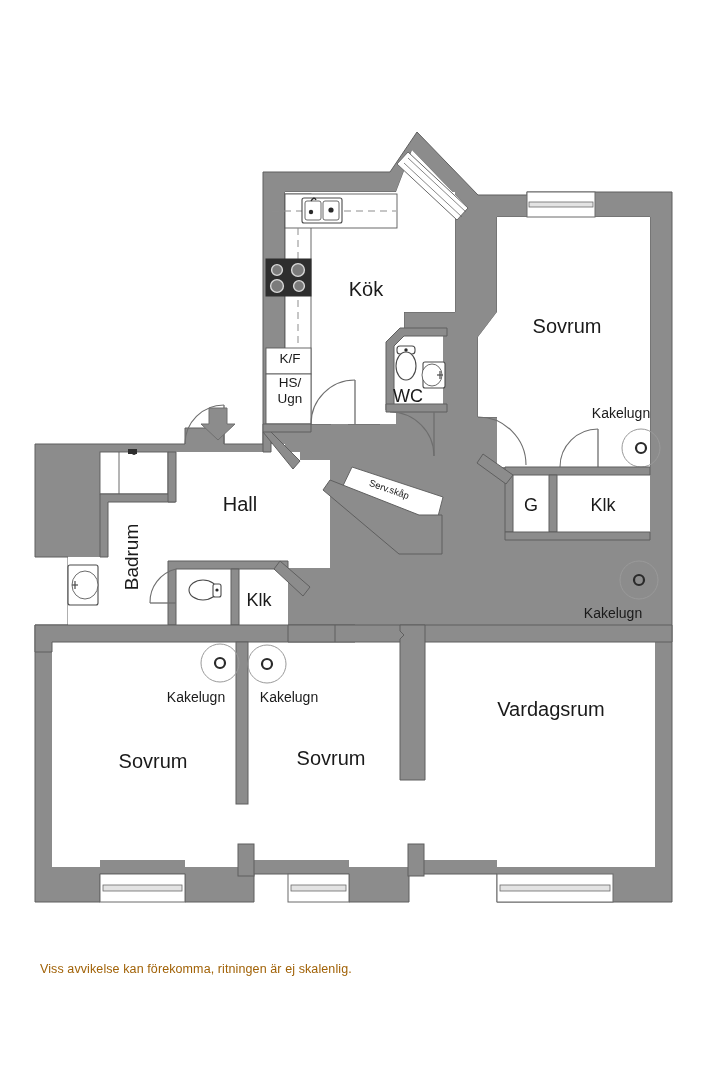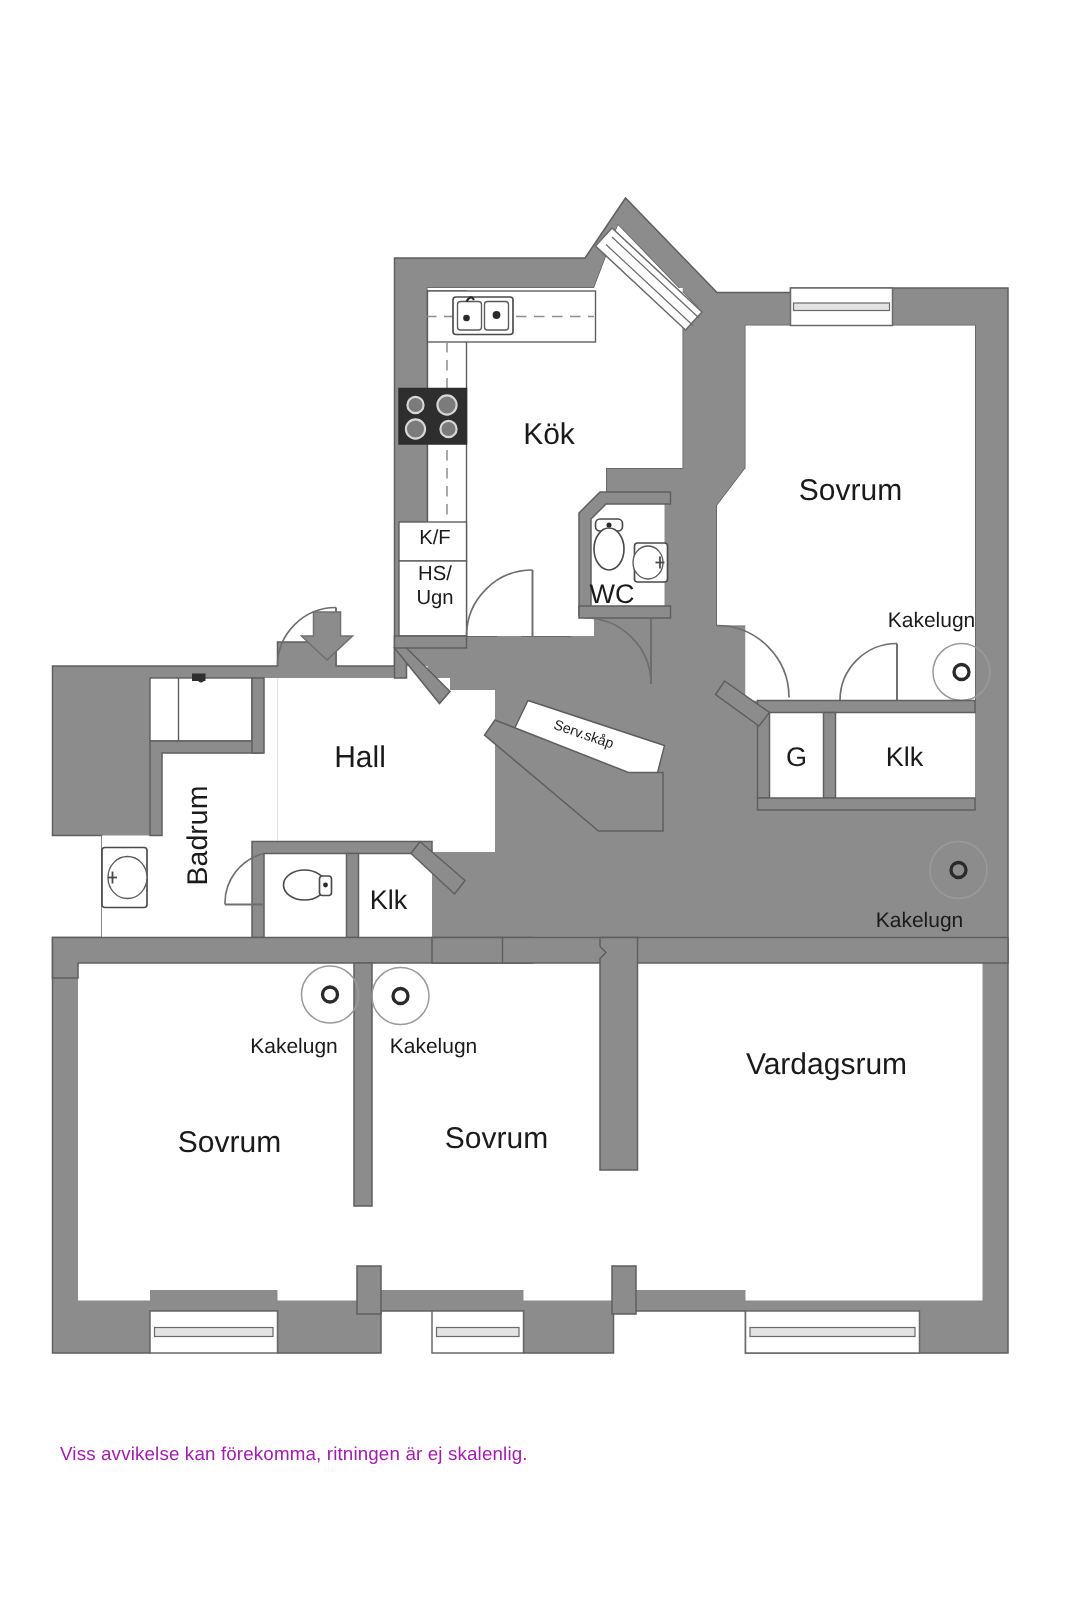--- a/index.html
+++ b/index.html
@@ -123,21 +123,21 @@
   }
   .lbl-vert {
     font-size: 19px;
     text-anchor: middle;
   }
   .footer-note {
     position: absolute;
     left: 40px;
     top: 950px;
     font-size: 12.5px;
-    color: #a21caf;
+    color: #a16207;
     font-family: "Liberation Sans", sans-serif;
     letter-spacing: 0.1px;
   }
 </style>
 </head>
 <body>
 
 <div id="floorplan-root">
 
   <svg id="plan" viewBox="0 0 720 1080">

